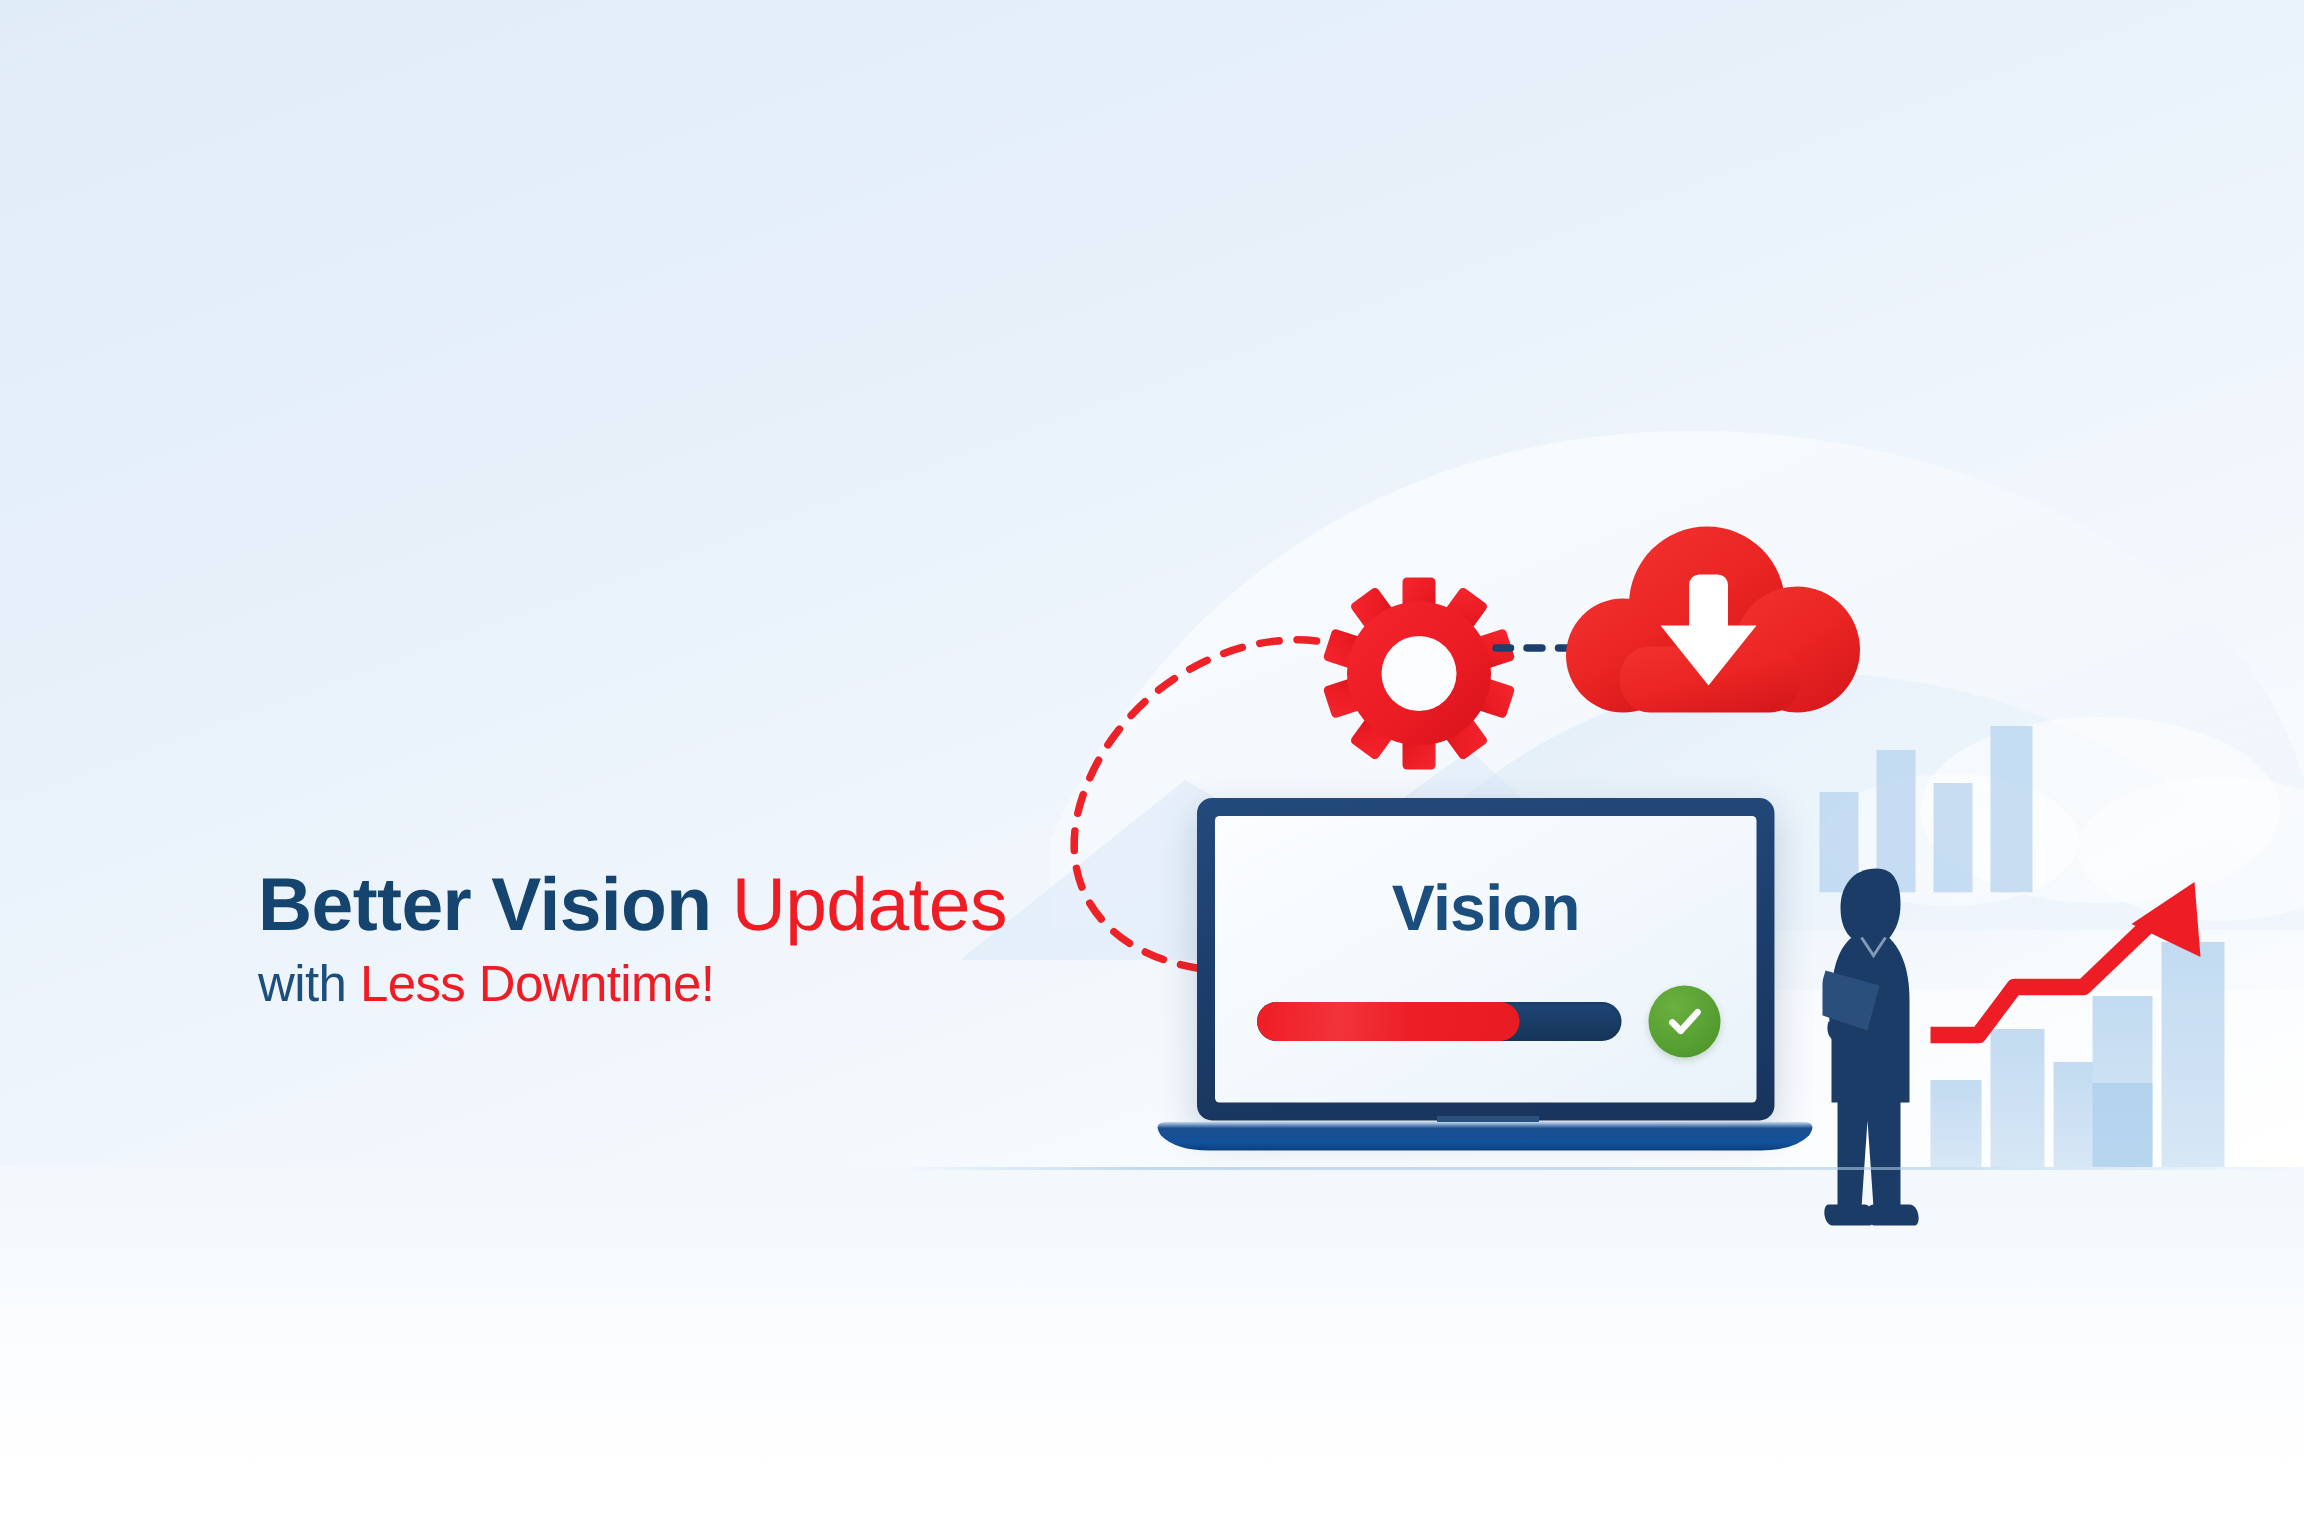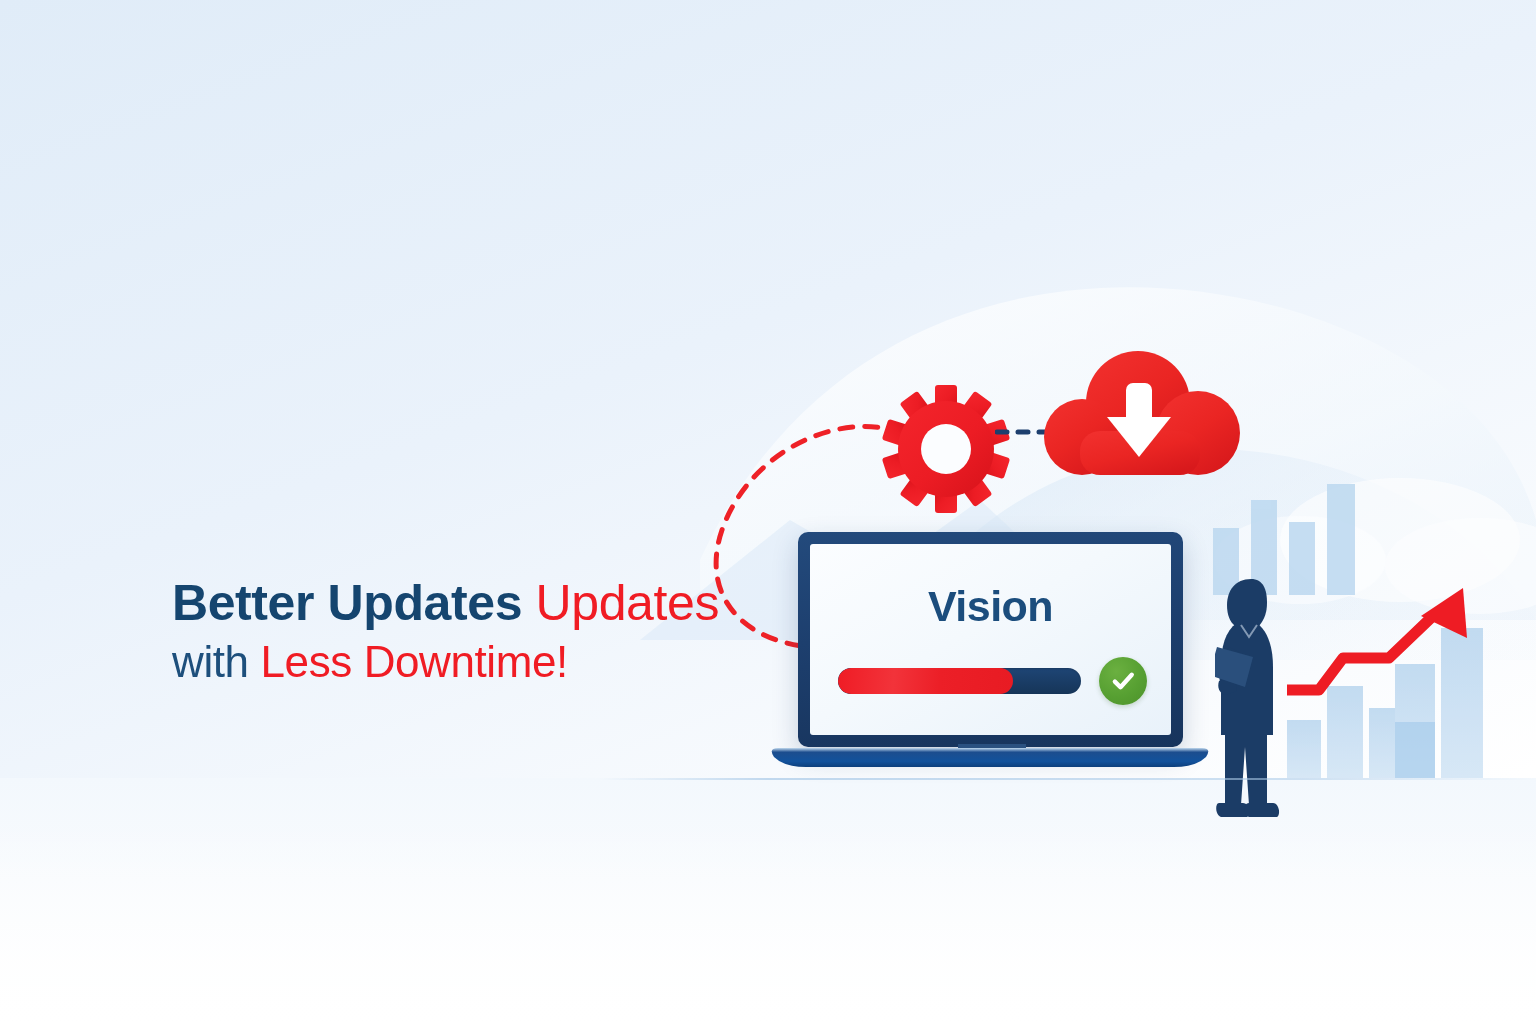--- a/index.html
+++ b/index.html
@@ -32,21 +32,21 @@
     left: 172px;
     top: 578px;
     width: 620px;
     line-height: 1.03;
     user-select: none;
   }
   .headline .line {
     white-space: nowrap;
   }
   .headline .line1 { font-size: 50px; letter-spacing: -0.4px; }
-  .headline .line2 { font-size: 44px; letter-spacing: -0.4px; margin-top: 9px; }
+  .headline .line2 { font-size: 34px; letter-spacing: -0.4px; margin-top: 9px; }
   .hl-navy-bold {
     color: #15456f;
     font-weight: 700;
   }
   .hl-navy-light {
     color: #1d4f7c;
     font-weight: 400;
   }
   .hl-red {
     color: #f01c24;
@@ -414,20 +414,20 @@
         <path d="M 2 110 L 34 110 L 58 78 L 104 78 L 150 34" fill="none" stroke="#ee1c24" stroke-width="11" stroke-linejoin="round" stroke-linecap="butt"></path>
         <path d="M 178 8 L 182 58 L 136 36 Z" fill="#ee1c24"></path>
       </g>
     </svg>
   </div>
 
   <div class="ground-line"></div>
 
   <div class="headline">
     <div class="line line1">
-      <span class="hl-navy-bold">Better Updates </span><span class="hl-red">Updates</span>
+      <span class="hl-navy-bold">Better Vision </span><span class="hl-red">Updates</span>
     </div>
     <div class="line line2">
       <span class="hl-navy-light">with </span><span class="hl-red">Less Downtime!</span>
     </div>
   </div>
 
 </div>
 
 </body></html>

